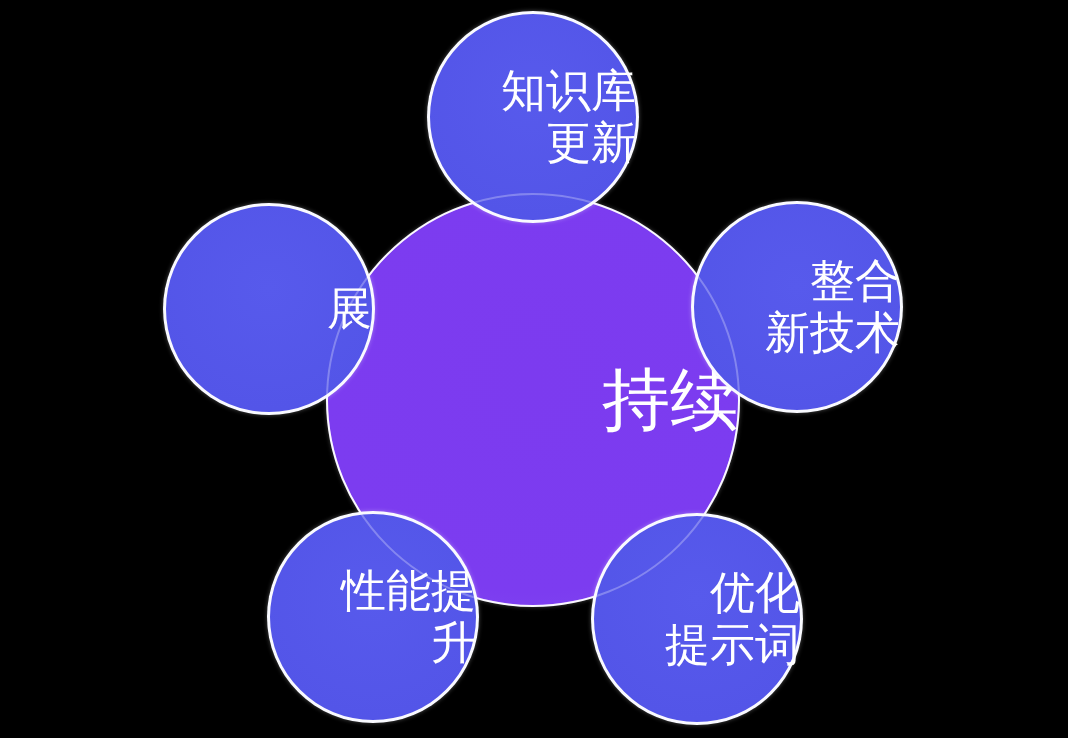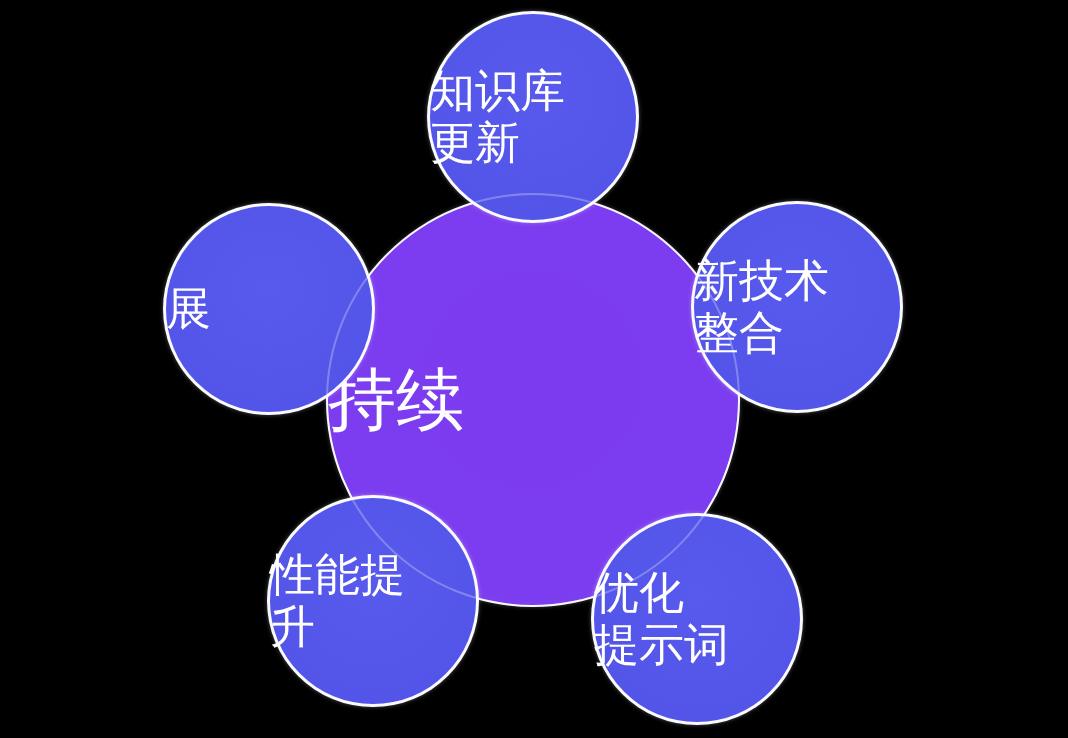--- a/index.html
+++ b/index.html
@@ -14,21 +14,21 @@
     background: #000000;
     overflow: hidden;
     font-family: "Liberation Serif", "DejaVu Serif", serif;
   }
   .circle {
     position: absolute;
     border-radius: 50%;
     box-sizing: border-box;
     display: flex;
     flex-direction: column;
-    align-items: flex-start;
+    align-items: flex-end;
     justify-content: center;
     text-align: center;
     color: #ffffff;
   }
   .circle .line {
     display: block;
     white-space: nowrap;
   }
   
   .center-circle {
@@ -64,40 +64,40 @@
     background: radial-gradient(circle at 50% 40%, #575AEC 0%, #5355E8 75%, #5052E2 100%);
     border: 3px solid rgba(255,255,255,0.97);
     box-shadow: 0 0 4px rgba(255,255,255,0.3);
     z-index: 2;
     font-size: 45px;
     line-height: 52px;
   }
   .satellite-top          { left: 427px; top: 11px;  }
   .satellite-left         { left: 163px; top: 203px; }
   .satellite-right        { left: 691px; top: 201px; }
-  .satellite-bottom-left  { left: 267px; top: 495px; }
+  .satellite-bottom-left  { left: 267px; top: 511px; }
   .satellite-bottom-right { left: 591px; top: 513px; }
 </style>
 </head>
 <body>
 
 <div class="stage">
 
   <div class="circle center-circle">
     <span class="line">持续</span>
   </div>
 
   <div class="circle satellite satellite-top">
     <span class="line">知识库</span>
     <span class="line">更新</span>
   </div>
 
   <div class="circle satellite satellite-right">
+    <span class="line">整合</span>
     <span class="line">新技术</span>
-    <span class="line">整合</span>
   </div>
 
   <div class="circle satellite satellite-bottom-right">
     <span class="line">优化</span>
     <span class="line">提示词</span>
   </div>
 
   <div class="circle satellite satellite-bottom-left">
     <span class="line">性能提</span>
     <span class="line">升</span>

